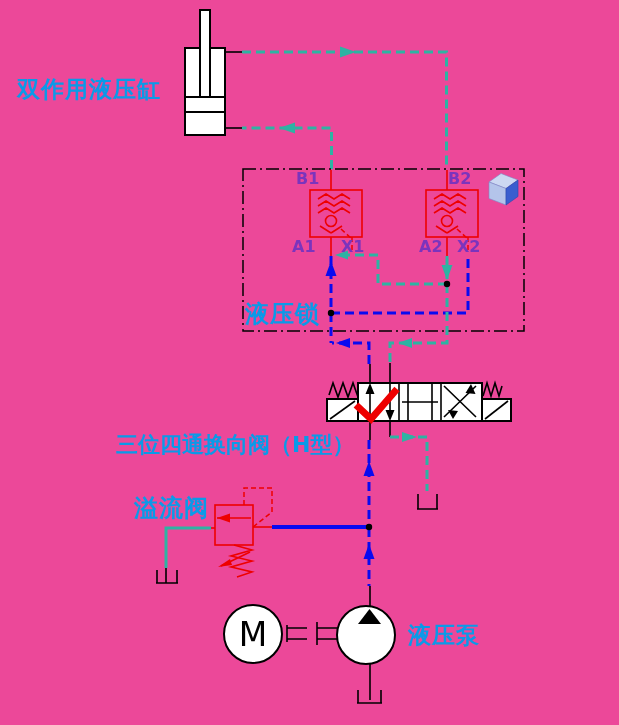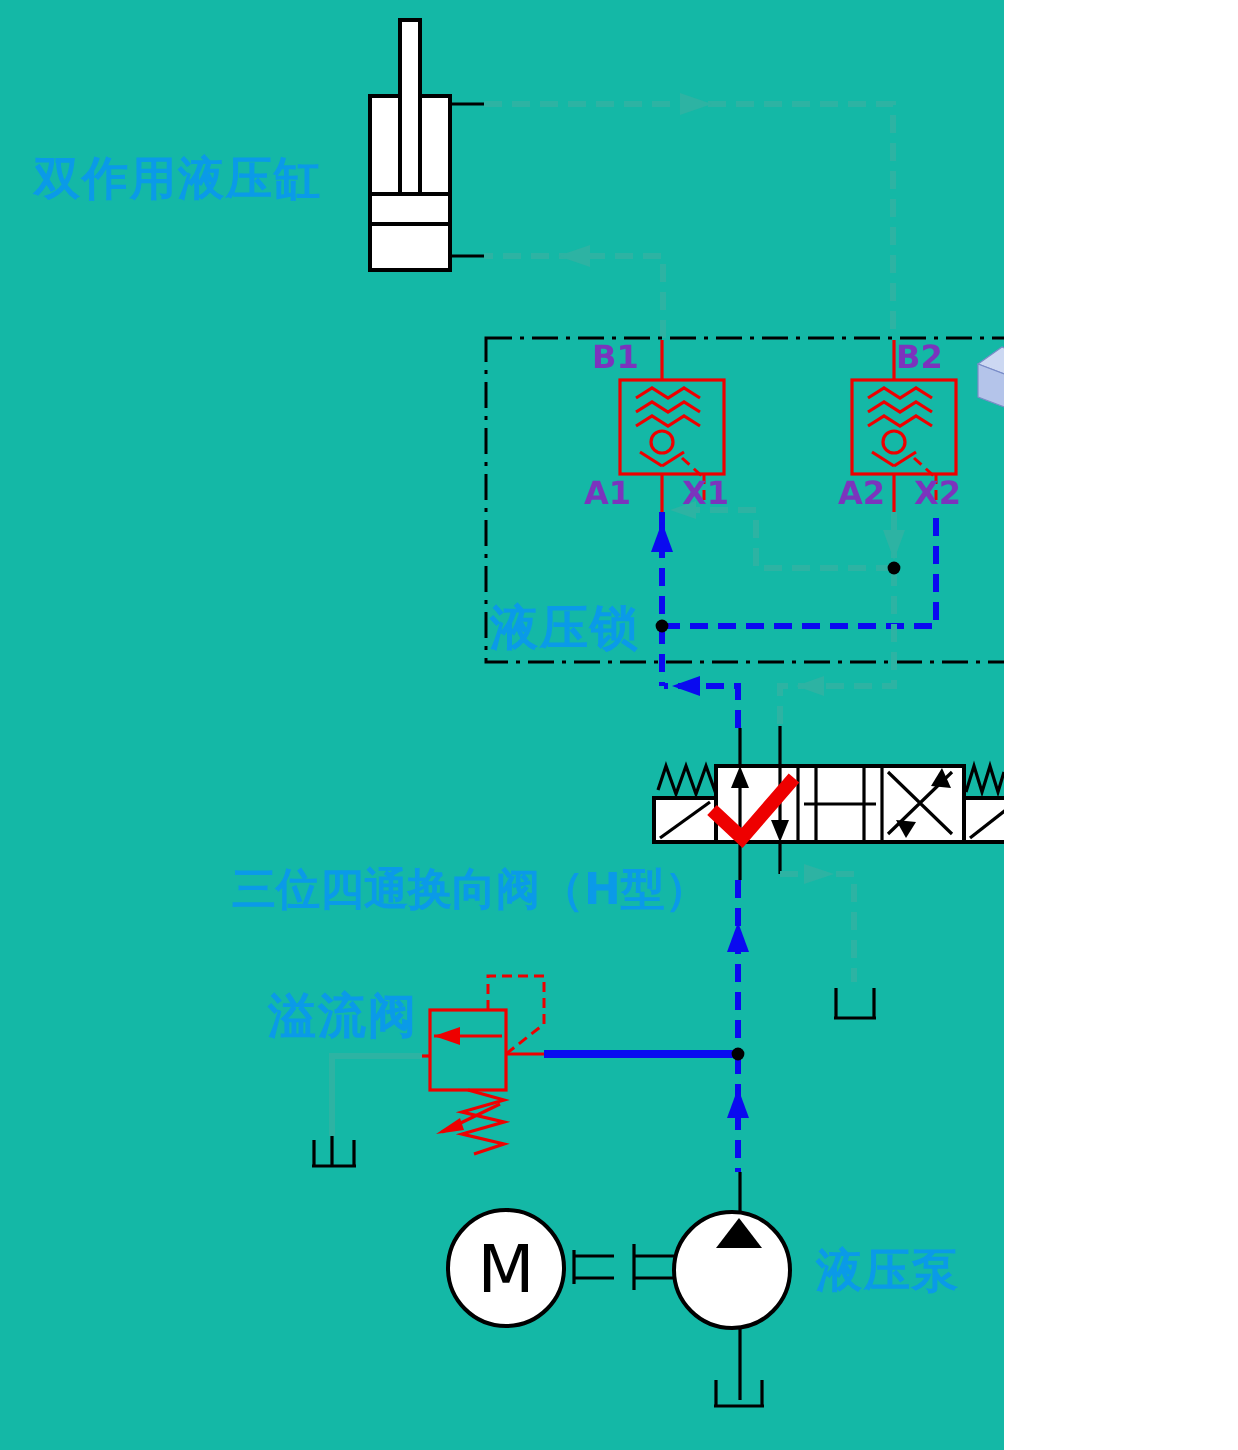--- a/index.html
+++ b/index.html
@@ -1,16 +1,16 @@
 <!DOCTYPE html>
 <html><head>
 <meta charset="utf-8">
 <style>
   html,body{margin:0;padding:0;background:#ffffff;}
-  .stage{width:502px;height:725px;position:relative;background:#14b8a6;overflow:hidden;}
+  .stage{width:619px;height:725px;position:relative;background:#ec4899;overflow:hidden;}
   svg{display:block;}
   text{font-family:"DejaVu Sans","Liberation Sans",sans-serif;}
   .cn-label{font-size:23px;font-weight:bold;fill:#0a9ae8;letter-spacing:1px;}
   .cn-label-sm{font-size:22px;font-weight:bold;fill:#0a9ae8;}
   .port-label{font-size:16px;font-weight:bold;fill:#7b34bd;}
   .blk{stroke:#000;fill:none;stroke-width:1.6;}
   .blk2{stroke:#000;fill:#fff;stroke-width:2;}
   .red{stroke:#ee0000;fill:none;stroke-width:1.6;}
   .reddash{stroke:#ee0000;fill:none;stroke-width:1.5;stroke-dasharray:5 3;}
   .teal{stroke:#2db3a3;fill:none;stroke-width:3;stroke-dasharray:9 5;}

